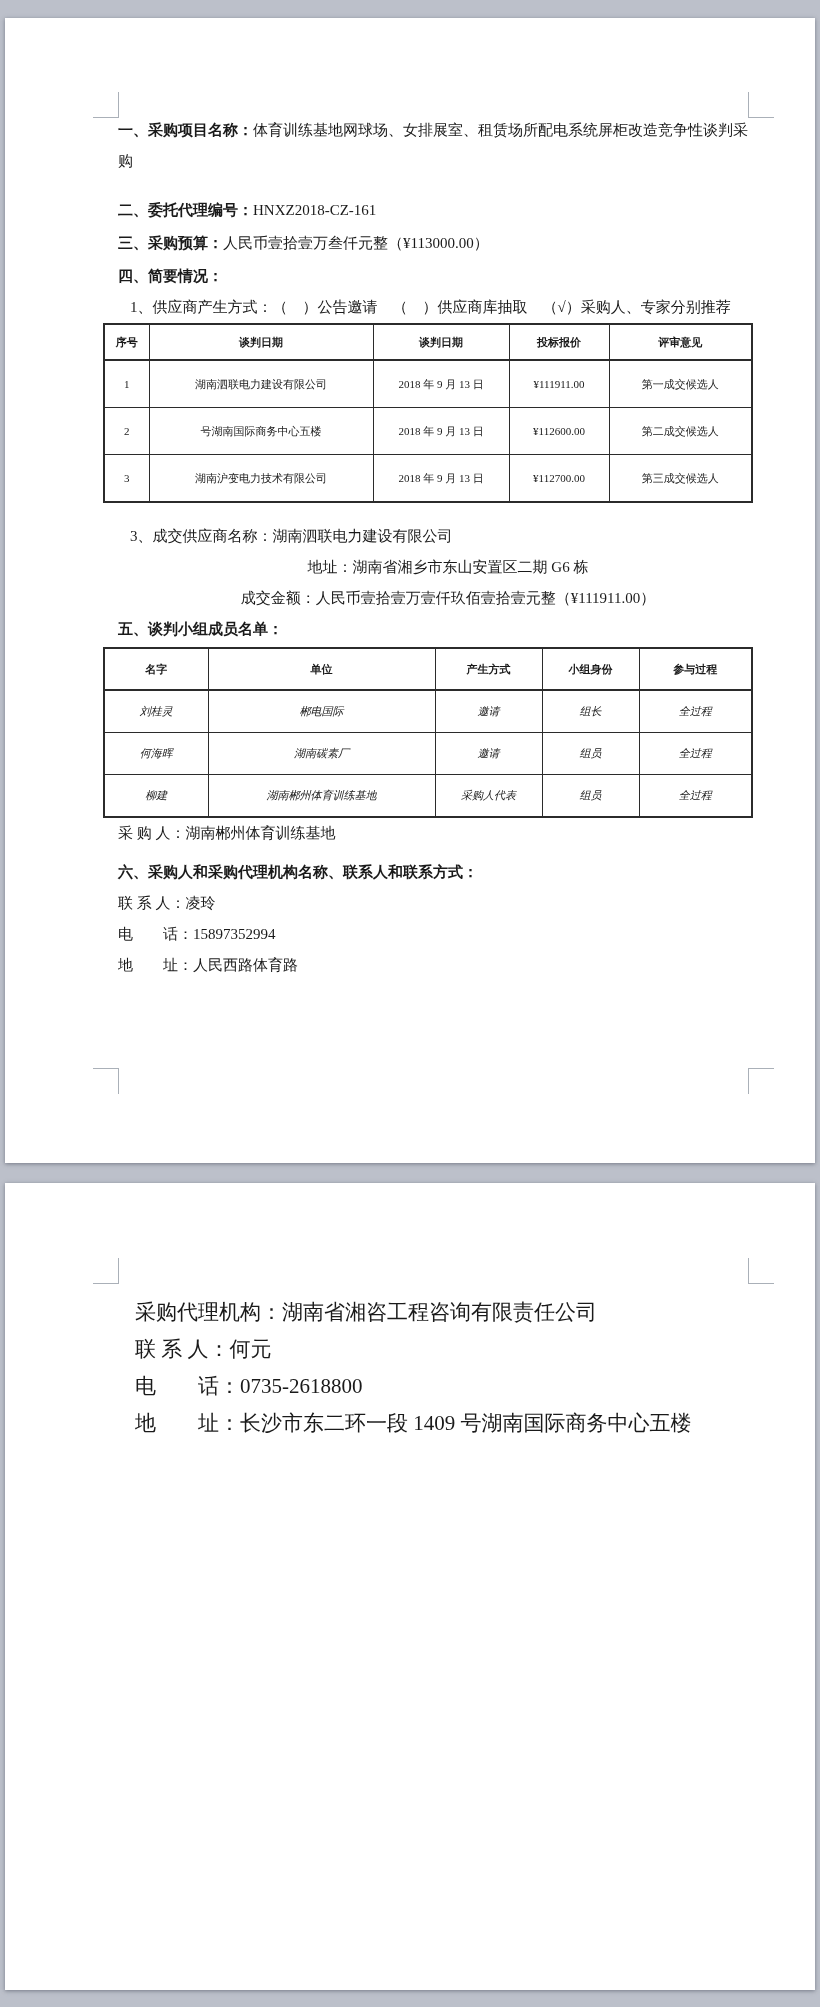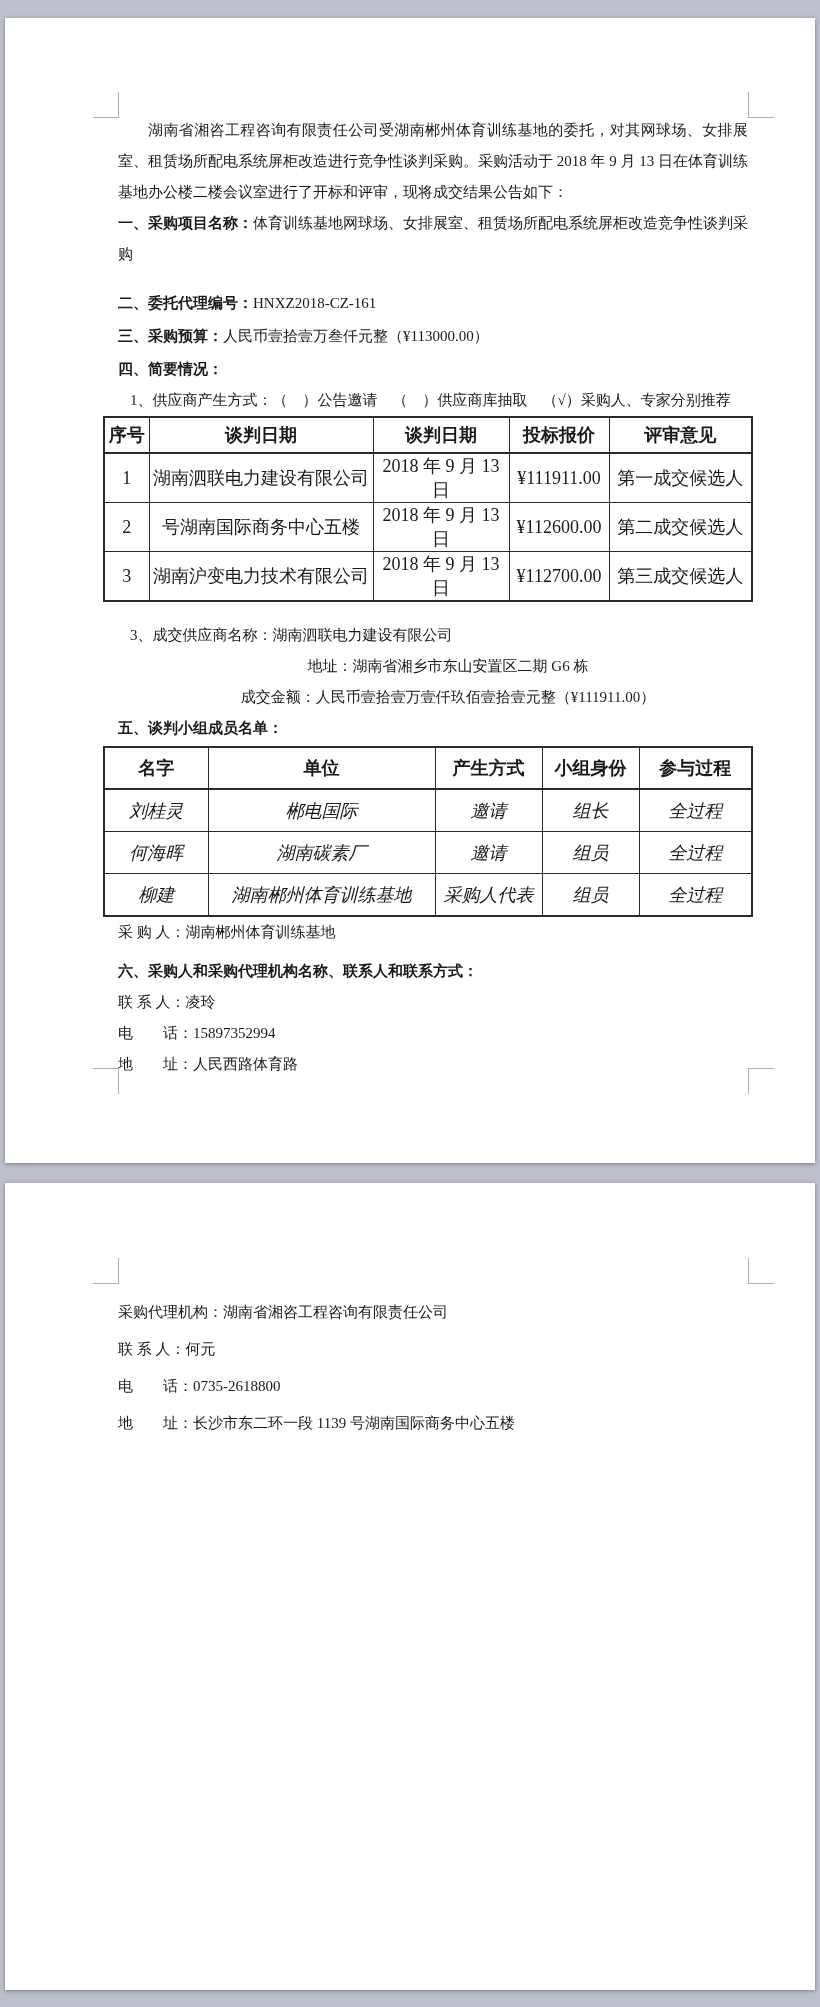--- a/index.html
+++ b/index.html
@@ -17,27 +17,27 @@
     box-sizing:border-box;
   }
   #page1{top:18px;height:1145px;padding:97px 67px 0 113px;}
   #page2{top:1183px;height:807px;padding:114px 67px 0 113px;}
   .line{margin:0;font-size:15px;line-height:31px;}
   .intro{text-indent:2em;text-align:justify;}
   b{font-weight:bold;}
   .mt2{margin-top:2px;}.mt6{margin-top:18px;}.mt8{margin-top:8px;}
   .ind1{padding-left:12px;}
   .ind2{padding-left:30px;text-align:center;}
-  .p2line{margin:0 0 6px 0;font-size:15px;line-height:31px;}
+  .p2line{margin:0 0 6px 17px;font-size:21px;line-height:31px;}
   table{
     border-collapse:collapse;
     width:648px;
     margin-left:-15px;
     table-layout:fixed;
-    font-size:18px;
+    font-size:11px;
   }
   table,th,td{border:1px solid #2b2b2b;}
   table{border-width:2px;}
   th{font-weight:bold;border-bottom-width:2px;}
   th,td{text-align:center;vertical-align:middle;padding:0 2px;overflow:hidden;}
   #table1 th{height:34px;}
   #table1 td{height:46px;}
   #table2 th{height:40px;}
   #table2 td{height:41px;font-style:italic;}
   
@@ -55,21 +55,20 @@
 <body>
 
 <div class="pagewrap">
 
   <div class="page" id="page1">
     <div class="mark tl"></div>
     <div class="mark tr"></div>
     <div class="mark bl"></div>
     <div class="mark br"></div>
 
-    <p class="line intro">湖南省湘咨工程咨询有限责任公司受湖南郴州体育训练基地的委托，对其网球场、女排展室、租赁场所配电系统屏柜改造进行竞争性谈判采购。采购活动于 2018 年 9 月 13 日在体育训练基地办公楼二楼会议室进行了开标和评审，现将成交结果公告如下：</p>
 
     <p class="line"><b>一、采购项目名称：</b><span>体育训练基地网球场、女排展室、租赁场所配电系统屏柜改造竞争性谈判采购</span></p>
 
     <p class="line mt6"><b>二、委托代理编号：</b><span>HNXZ2018-CZ-161</span></p>
 
     <p class="line mt2"><b>三、采购预算：</b><span>人民币壹拾壹万叁仟元整（¥113000.00）</span></p>
 
     <p class="line mt2"><b>四、简要情况：</b></p>
 
     <p class="line ind1">1、供应商产生方式：（　）公告邀请　（　）供应商库抽取　（√）采购人、专家分别推荐</p>
@@ -171,16 +170,16 @@
     <p class="line">地　　址：人民西路体育路</p>
   </div>
 
   <div class="page" id="page2">
     <div class="mark p2tl"></div>
     <div class="mark p2tr"></div>
 
     <p class="p2line">采购代理机构：湖南省湘咨工程咨询有限责任公司</p>
     <p class="p2line">联 系 人：何元</p>
     <p class="p2line">电　　话：0735-2618800</p>
-    <p class="p2line">地　　址：长沙市东二环一段 1139 号湖南国际商务中心五楼</p>
+    <p class="p2line">地　　址：长沙市东二环一段 1409 号湖南国际商务中心五楼</p>
   </div>
 
 </div>
 
 </body></html>

